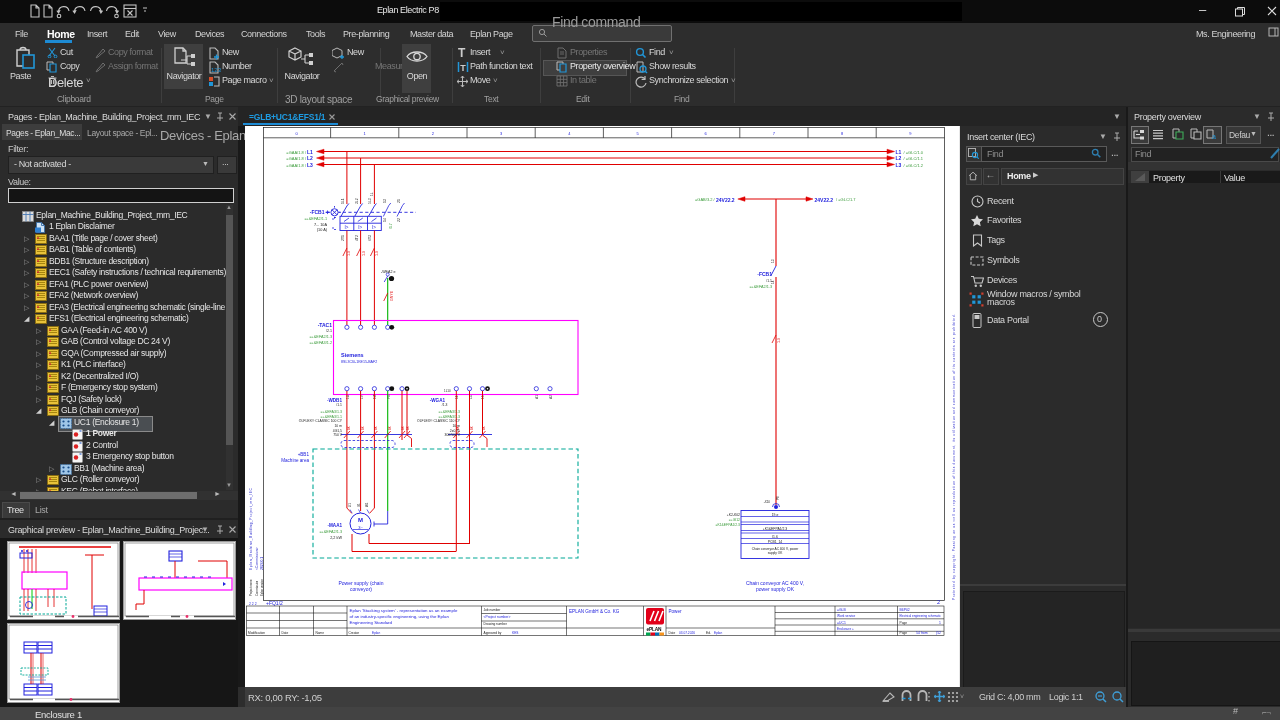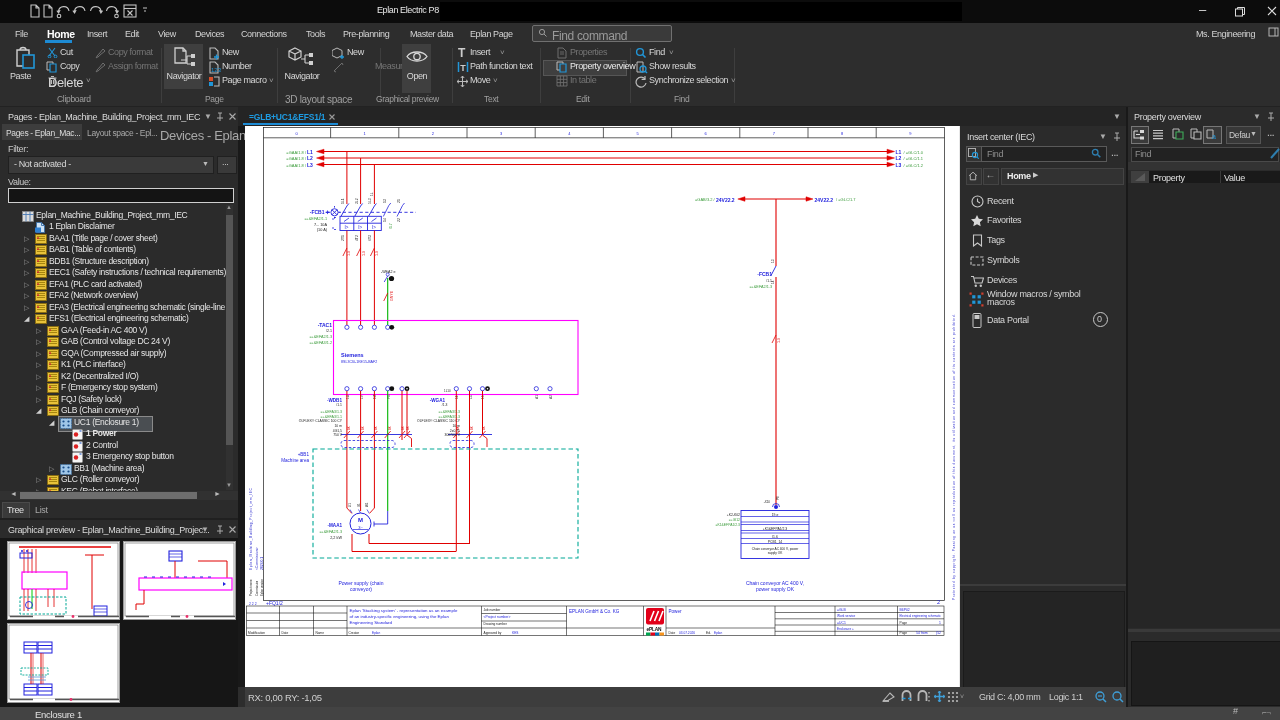--- a/index.html
+++ b/index.html
@@ -55,21 +55,21 @@
 <div class="tx" style="left:241px;top:29px;font-size:9px;letter-spacing:-0.4px;color:#d4d4d4;">Connections</div>
 <div class="tx" style="left:306px;top:29px;font-size:9px;letter-spacing:-0.4px;color:#d4d4d4;">Tools</div>
 <div class="tx" style="left:343px;top:29px;font-size:9px;letter-spacing:-0.4px;color:#d4d4d4;">Pre-planning</div>
 <div class="tx" style="left:410px;top:29px;font-size:9px;letter-spacing:-0.4px;color:#d4d4d4;">Master data</div>
 <div class="tx" style="left:470px;top:29px;font-size:9px;letter-spacing:-0.4px;color:#d4d4d4;">Eplan Page</div>
 <div class="abs" style="left:532px;top:25px;width:138px;height:15px;background:#3a3a3a;border:1px solid #707070;border-radius:2px;"></div>
 <svg class="abs" style="left:538px;top:28px;" width="10" height="10">
     <circle cx="4" cy="4" r="2.6" fill="none" stroke="#9a9a9a" stroke-width="1"></circle>
     <path d="M6 6 l2.5 2.5" stroke="#9a9a9a" stroke-width="1"></path>
   </svg>
-<div class="tx" style="left:552px;top:29px;font-size:12px;color:#9a9a9a;">Find command</div>
+<div class="tx" style="left:552px;top:14px;font-size:14px;color:#9a9a9a;">Find command</div>
 <div class="tx" style="left:1196px;top:29px;font-size:9px;letter-spacing:-0.4px;color:#d4d4d4;">Ms. Engineering</div>
 <svg class="abs" style="left:1268px;top:27px;" width="11" height="11">
     <rect x="1" y="1" width="9" height="8" fill="none" stroke="#b5b5b5" stroke-width="1"></rect>
     <path d="M7 1 v8" stroke="#b5b5b5" stroke-width="1"></path>
   </svg>
 
 <div class="abs" style="left:0;top:45px;width:1280px;height:61px;background:#2d2d2d;border-bottom:2px solid #222;"></div>
 <div id="ribbon">
 
 <div class="abs" style="left:161px;top:48px;width:1px;height:55px;background:#3e3e3e;"></div>
@@ -290,21 +290,21 @@
         <path d="M2 2.5 h8 M2 4.5 h8 M2 6.5 h8" stroke="#a5850f" stroke-width="1"></path>
         <rect x="2" y="3.4" width="2" height="1.4" fill="#c23"></rect>
       </svg>
 <div class="tx" style="left:49px;top:62.0px;font-size:8.5px;color:#e6e6e6;letter-spacing:-0.3px;">EEC1 (Safety instructions / technical requirements)</div>
 <div class="tx" style="left:24px;top:75.5px;font-size:7px;color:#9a9a9a;">▷</div>
 <svg class="abs" style="left:35px;top:74.5px;" width="12" height="10" viewBox="0 0 12 10">
         <rect x="0.5" y="0.5" width="11" height="9" fill="#e8c23a" stroke="#8a6d10" stroke-width="0.9"></rect>
         <path d="M2 2.5 h8 M2 4.5 h8 M2 6.5 h8" stroke="#a5850f" stroke-width="1"></path>
         <rect x="2" y="3.4" width="2" height="1.4" fill="#c23"></rect>
       </svg>
-<div class="tx" style="left:49px;top:73.5px;font-size:8.5px;color:#e6e6e6;letter-spacing:-0.3px;">EFA1 (PLC card activated)</div>
+<div class="tx" style="left:49px;top:73.5px;font-size:8.5px;color:#e6e6e6;letter-spacing:-0.3px;">EFA1 (PLC power overview)</div>
 <div class="tx" style="left:24px;top:87.0px;font-size:7px;color:#9a9a9a;">▷</div>
 <svg class="abs" style="left:35px;top:86.0px;" width="12" height="10" viewBox="0 0 12 10">
         <rect x="0.5" y="0.5" width="11" height="9" fill="#e8c23a" stroke="#8a6d10" stroke-width="0.9"></rect>
         <path d="M2 2.5 h8 M2 4.5 h8 M2 6.5 h8" stroke="#a5850f" stroke-width="1"></path>
         <rect x="2" y="3.4" width="2" height="1.4" fill="#c23"></rect>
       </svg>
 <div class="tx" style="left:49px;top:85.0px;font-size:8.5px;color:#e6e6e6;letter-spacing:-0.3px;">EFA2 (Network overview)</div>
 <div class="tx" style="left:24px;top:98.5px;font-size:7px;color:#9a9a9a;">▷</div>
 <svg class="abs" style="left:35px;top:97.5px;" width="12" height="10" viewBox="0 0 12 10">
         <rect x="0.5" y="0.5" width="11" height="9" fill="#e8c23a" stroke="#8a6d10" stroke-width="0.9"></rect>

